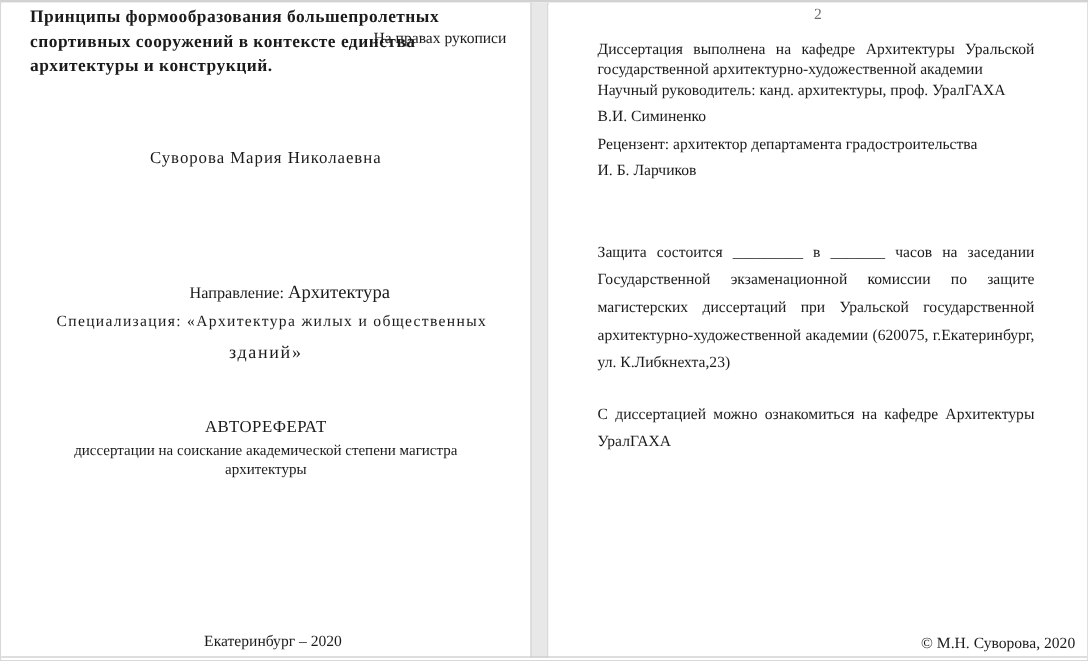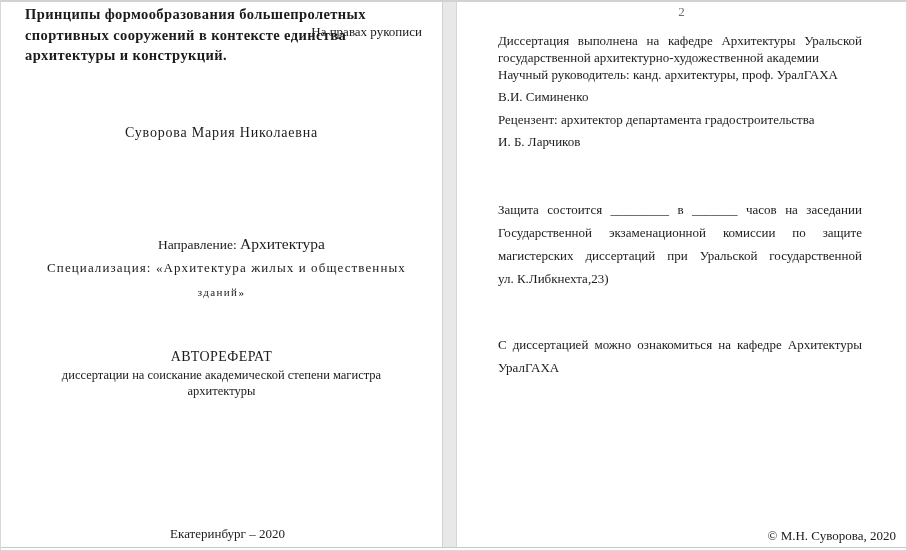--- a/index.html
+++ b/index.html
@@ -75,21 +75,21 @@
   .direction-value { font-size: 15.5px; }
   .spec-line1 {
     top: 256px; left: 30px; right: 20px;
     text-align: center;
     font-size: 13px;
     letter-spacing: 1.1px;
   }
   .spec-line2 {
     top: 282px;
     text-align: center;
-    font-size: 11px;
+    font-size: 15px;
     letter-spacing: 1.4px;
   }
   .avtoreferat {
     top: 345px;
     text-align: center;
     font-size: 14px;
     letter-spacing: 0.4px;
   }
   .avtoreferat-desc1 {
     top: 364px;
@@ -177,20 +177,21 @@
       <div>Научный руководитель: канд. архитектуры, проф. УралГАХА</div>
       <div>В.И. Симиненко</div>
       <div>Рецензент: архитектор департамента градостроительства</div>
       <div>И. Б. Ларчиков</div>
     </div>
 
     <div class="rp-block defense">
       <div class="jline">Защита состоится _________ в _______ часов на заседании</div>
       <div class="jline">Государственной экзаменационной комиссии по защите</div>
       <div class="jline">магистерских диссертаций при Уральской государственной</div>
+      <div class="jline">архитектурно-художественной академии (620075, г.Екатеринбург,</div>
       <div>ул. К.Либкнехта,23)</div>
     </div>
 
     <div class="rp-block availability">
       <div class="jline">С диссертацией можно ознакомиться на кафедре Архитектуры</div>
       <div>УралГАХА</div>
     </div>
 
     <div class="copyright">© М.Н. Суворова, 2020</div>
   </div>

